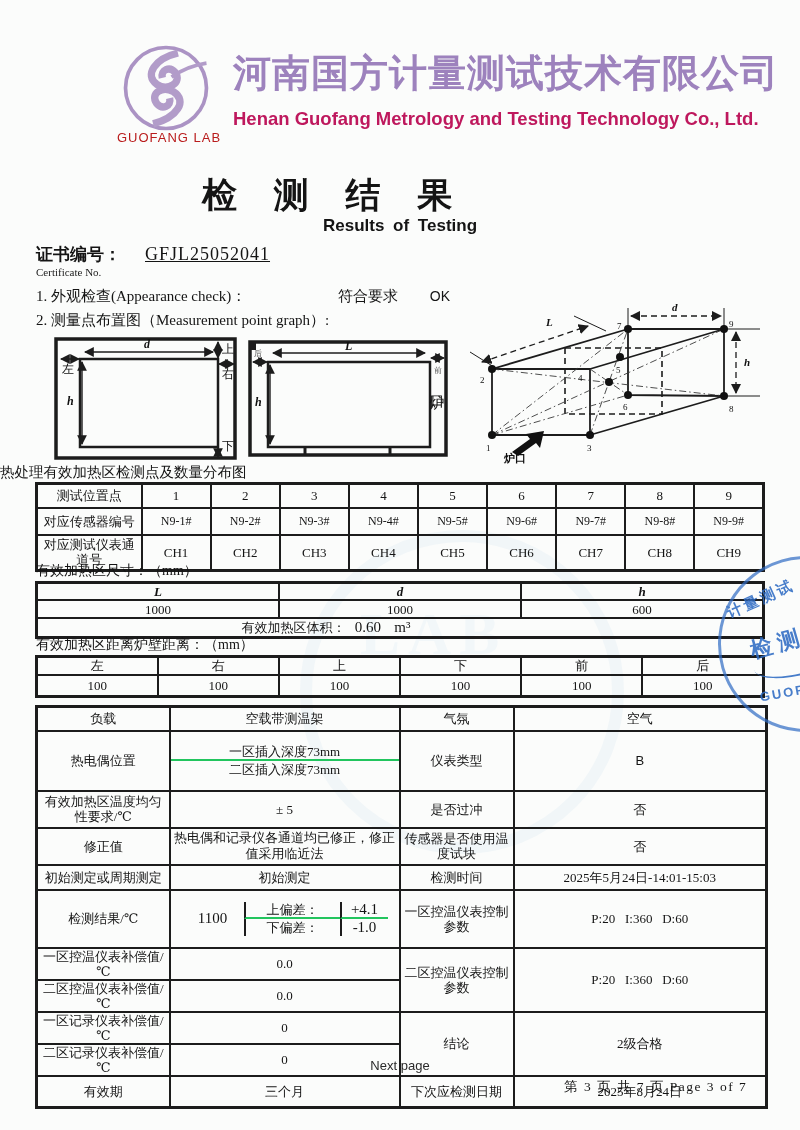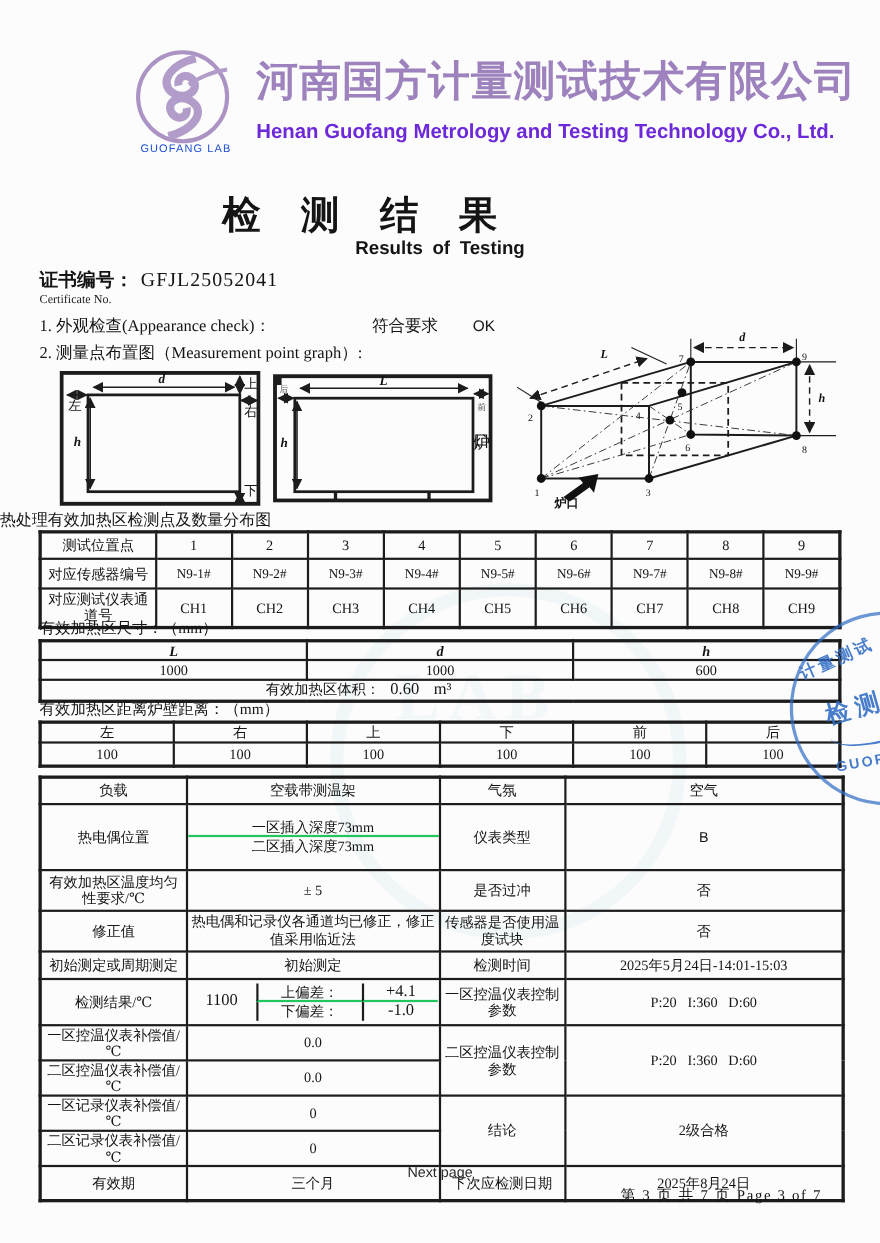--- a/index.html
+++ b/index.html
@@ -3,34 +3,34 @@
 <meta charset="utf-8">
 <style>
   html,body{margin:0;padding:0;}
   body{background:#d8d8d8;}
   .page{position:relative;width:800px;height:1130px;margin:0 auto;background:#fbfcfb;
         overflow:hidden;font-family:"Liberation Serif","DejaVu Serif",serif;color:#141414;}
   
   .header{position:absolute;left:0;top:40px;width:800px;height:110px;}
   .logo{position:absolute;left:120px;top:2px;width:92px;height:92px;}
   .logo-sub{position:absolute;left:104px;top:90px;width:130px;text-align:center;
-            font-family:"Liberation Sans",sans-serif;font-size:10px;letter-spacing:1px;color:#1d4ed8;}
+            font-family:"Liberation Sans",sans-serif;font-size:13px;letter-spacing:1px;color:#b91c1c;}
   .company-cn{position:absolute;left:233px;top:8px;width:540px;font-size:38px;font-weight:bold;
               color:#9d82bd;letter-spacing:1px;white-space:nowrap;}
   .company-en{position:absolute;left:233px;top:68px;width:540px;font-family:"Liberation Sans",sans-serif;
-              font-size:18.5px;font-weight:bold;color:#6d28d9;white-space:nowrap;}
+              font-size:18.5px;font-weight:bold;color:#be185d;white-space:nowrap;}
   
   .title-cn{position:absolute;left:0;top:172px;width:668px;text-align:center;font-size:35px;
             font-weight:bold;letter-spacing:14px;}
   .title-en{position:absolute;left:0;top:216px;width:800px;text-align:center;
             font-family:"Liberation Sans",sans-serif;font-size:17px;font-weight:bold;word-spacing:4px;}
   
   .cert{position:absolute;left:36px;top:243px;font-size:17px;}
   .cert-label{font-weight:bold;font-size:17px;}
-  .cert-no{font-size:18px;letter-spacing:1px;margin-left:7px;}
+  .cert-no{font-size:18px;letter-spacing:1px;margin-left:24px;text-decoration:underline;}
   .cert-en{position:absolute;left:36px;top:266px;font-family:Liberation Serif, serif;font-size:11px;color:#222;}
   
   .item1{position:absolute;left:36px;top:287px;font-size:15px;}
   .item1 .ok-cn{margin-left:88px;}
   .item1 .ok-en{margin-left:28px;font-family:"Liberation Sans",sans-serif;font-size:14px;}
   .item2{position:absolute;left:36px;top:311px;font-size:15px;}
   
   .diagrams{position:absolute;left:0;top:300px;width:800px;height:165px;}
   .diag{position:absolute;}
   .dlabel{position:absolute;font-size:12px;line-height:12px;color:#111;}
@@ -356,21 +356,21 @@
       <td>否</td>
     </tr>
     <tr style="height:25px">
       <td>初始测定或周期测定</td>
       <td>初始测定</td>
       <td>检测时间</td>
       <td class="num" style="font-size:13px">2025年5月24日-14:01-15:03</td>
     </tr>
     <tr style="height:42px">
       <td>检测结果/℃</td>
-      <td style="padding:0;border-radius:12px;">
+      <td style="padding:11px;border-radius:12px;">
         <div class="nest" style="grid-template-columns:62px 96px 1fr;grid-template-rows:1fr 1fr;">
           <div class="num" style="grid-row:1/3;">1100</div>
           <div class="bl bb">上偏差：</div>
           <div class="bl bb num">+4.1</div>
           <div class="bl">下偏差：</div>
           <div class="bl num">-1.0</div>
         </div>
       </td>
       <td>一区控温仪表控制参数</td>
       <td class="pid">P:20   I:360   D:60</td>

